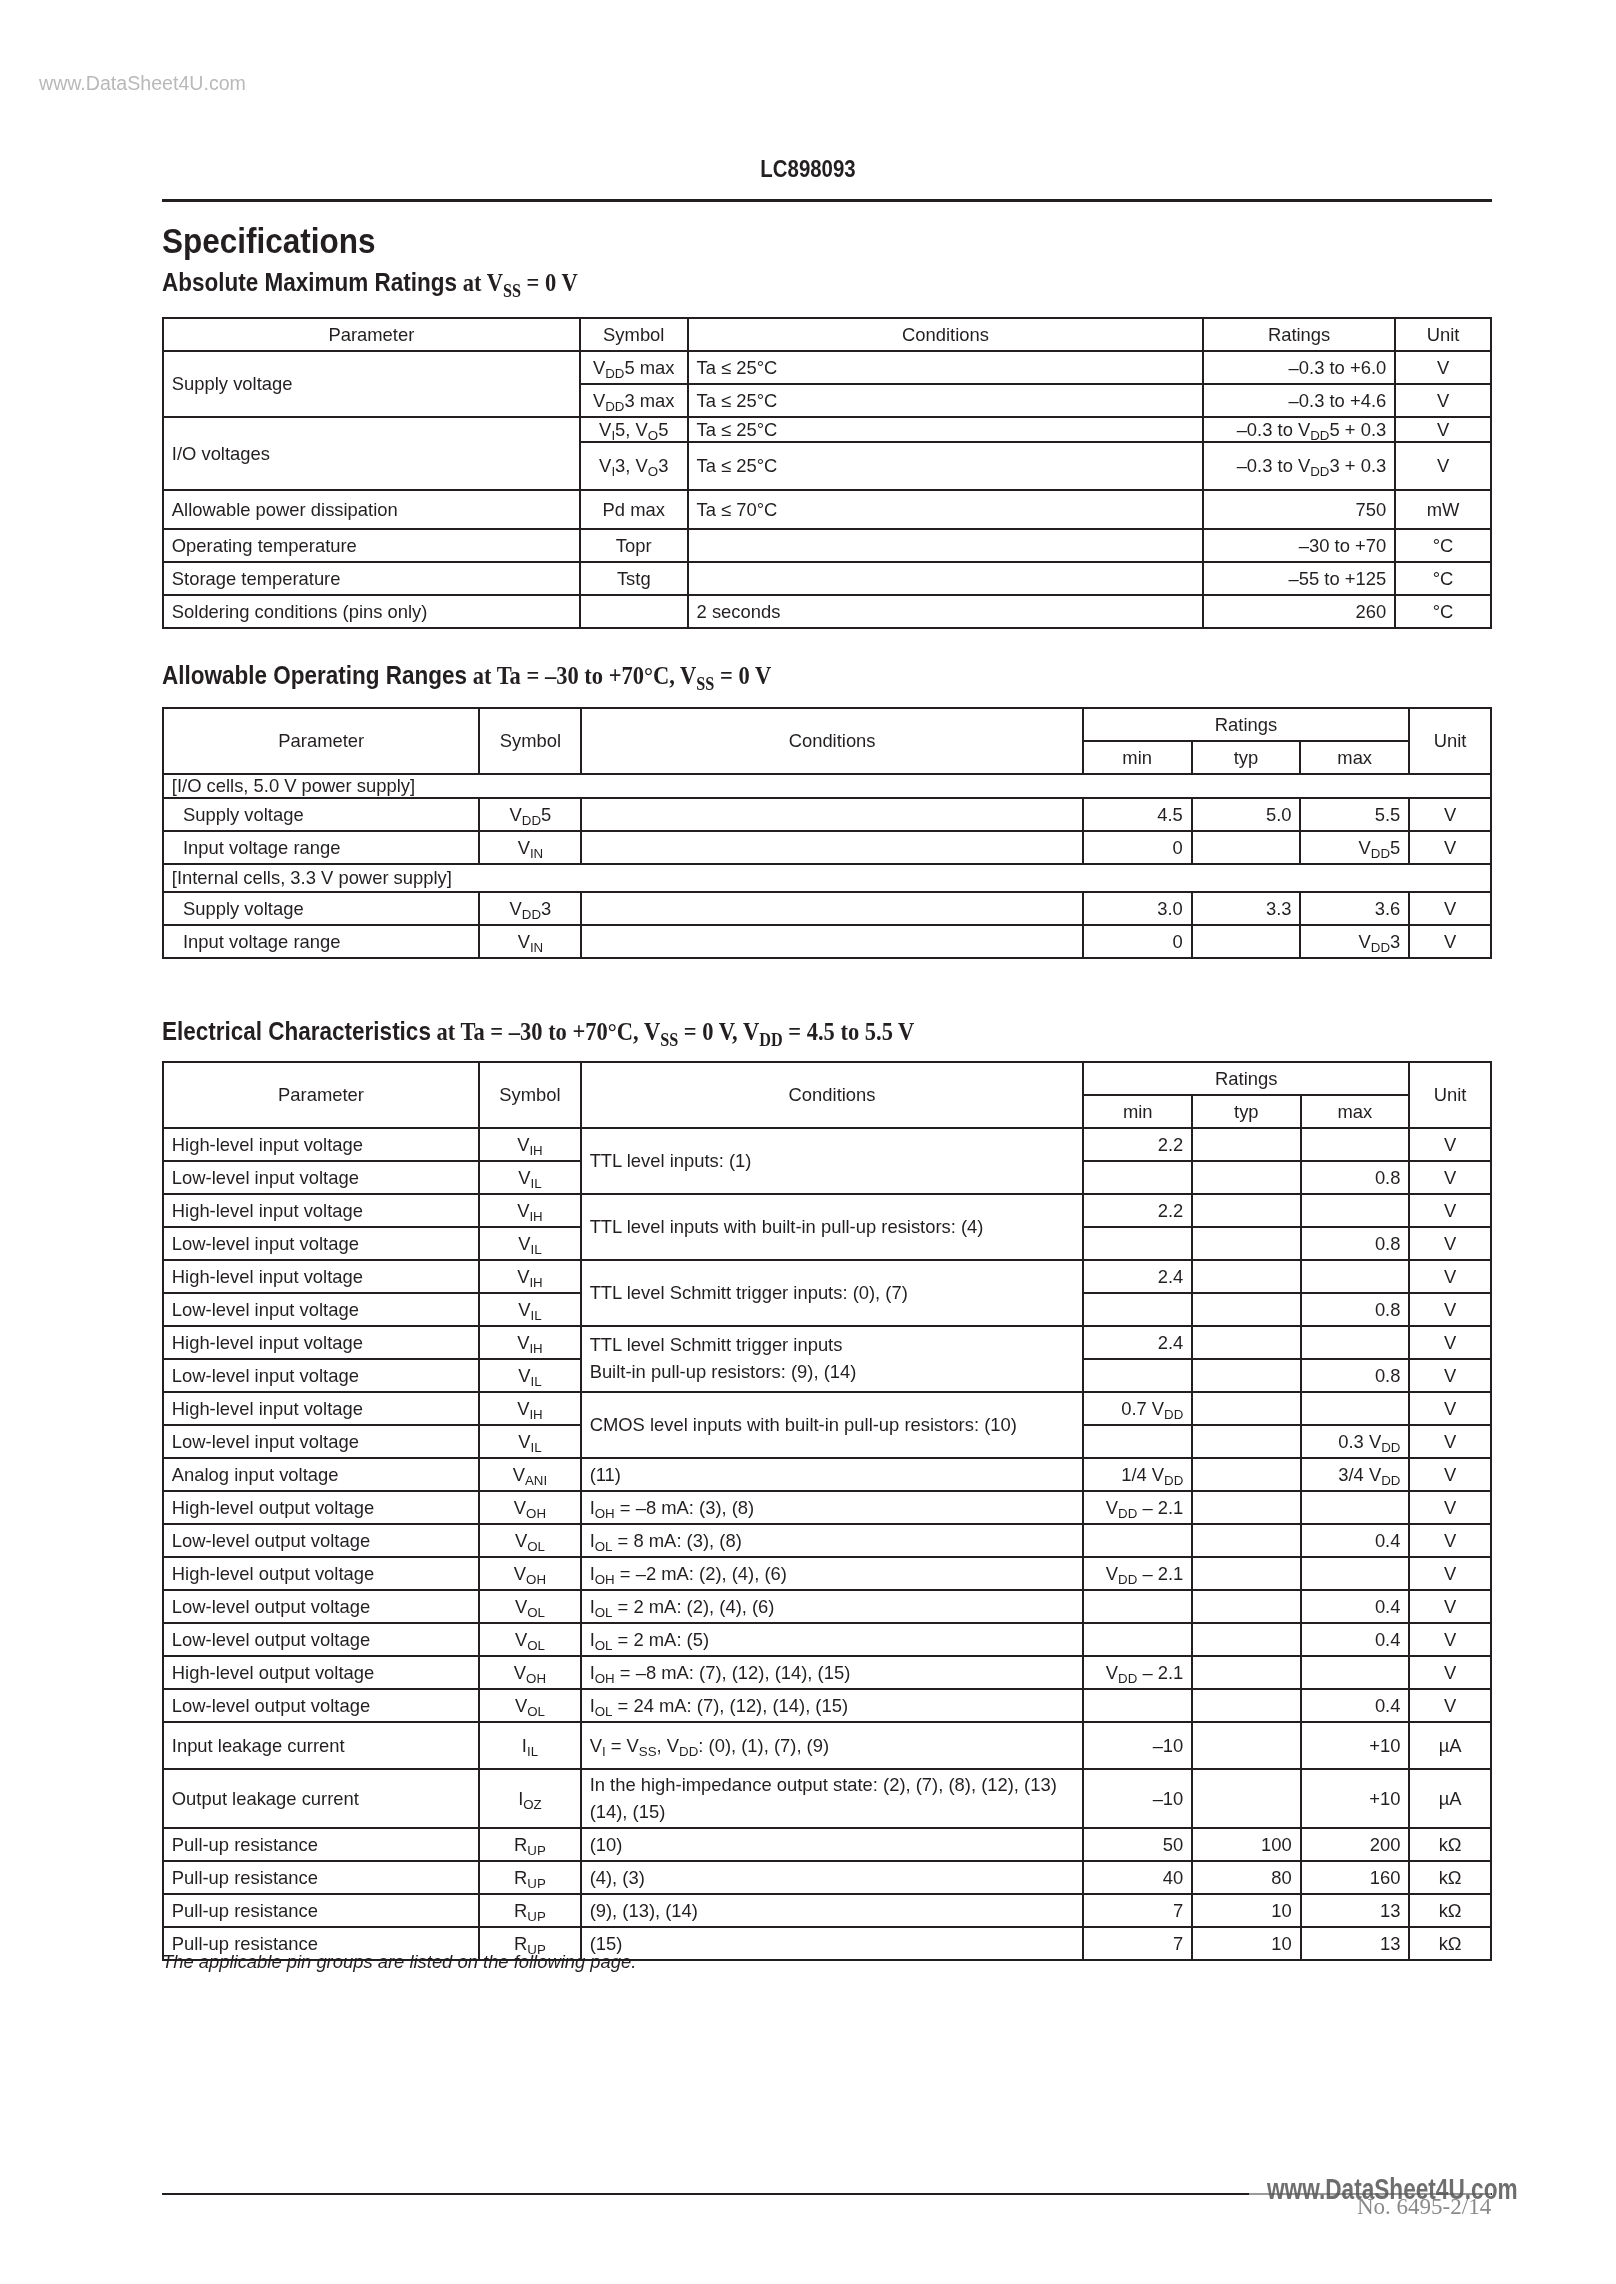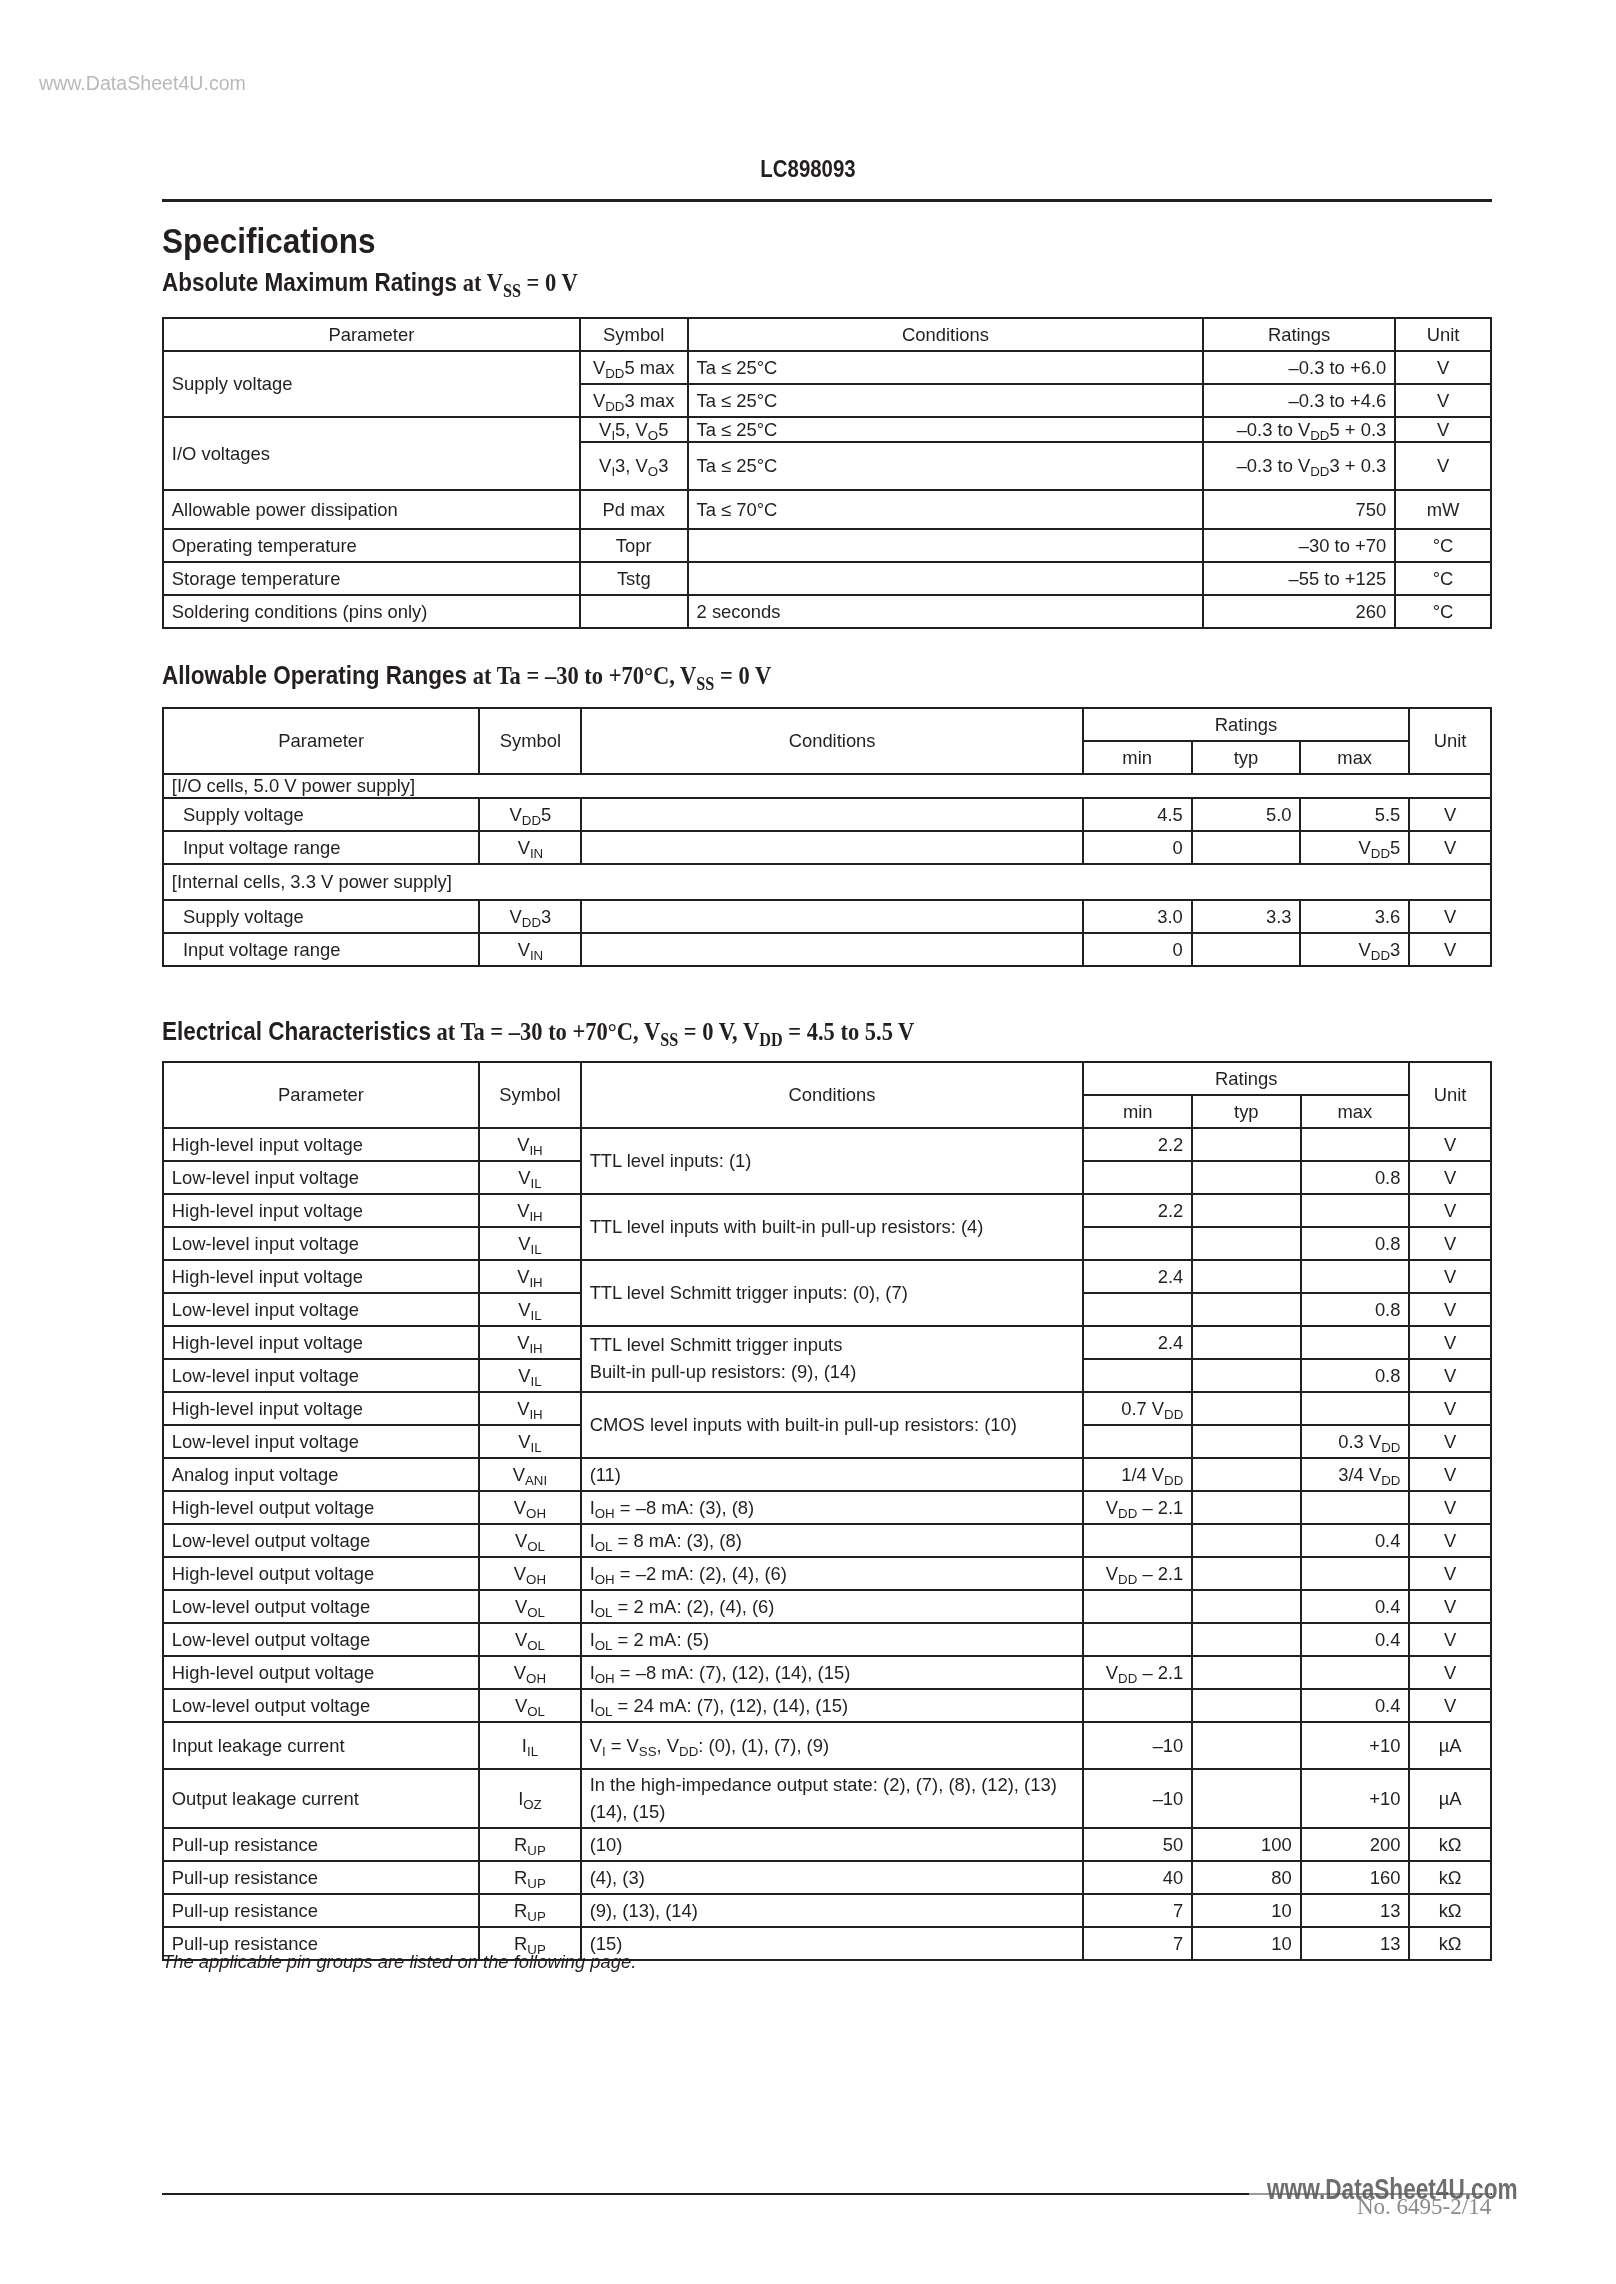--- a/index.html
+++ b/index.html
@@ -150,21 +150,21 @@
   </tr>
   <tr style="height:33px">
     <td class="l indent">Input voltage range</td>
     <td class="c"><span>V</span><sub>IN</sub><span></span></td>
     <td class="l"></td>
     <td class="r">0</td>
     <td class="r"></td>
     <td class="r"><span>V</span><sub>DD</sub><span>5</span></td>
     <td class="c">V</td>
   </tr>
-  <tr style="height:36px">
+  <tr style="height:28px">
     <td class="group" colspan="7">[Internal cells, 3.3 V power supply]</td>
   </tr>
   <tr style="height:33px">
     <td class="l indent">Supply voltage</td>
     <td class="c"><span>V</span><sub>DD</sub><span>3</span></td>
     <td class="l"></td>
     <td class="r">3.0</td>
     <td class="r">3.3</td>
     <td class="r"><span>3.6</span><sub></sub><span></span></td>
     <td class="c">V</td>

